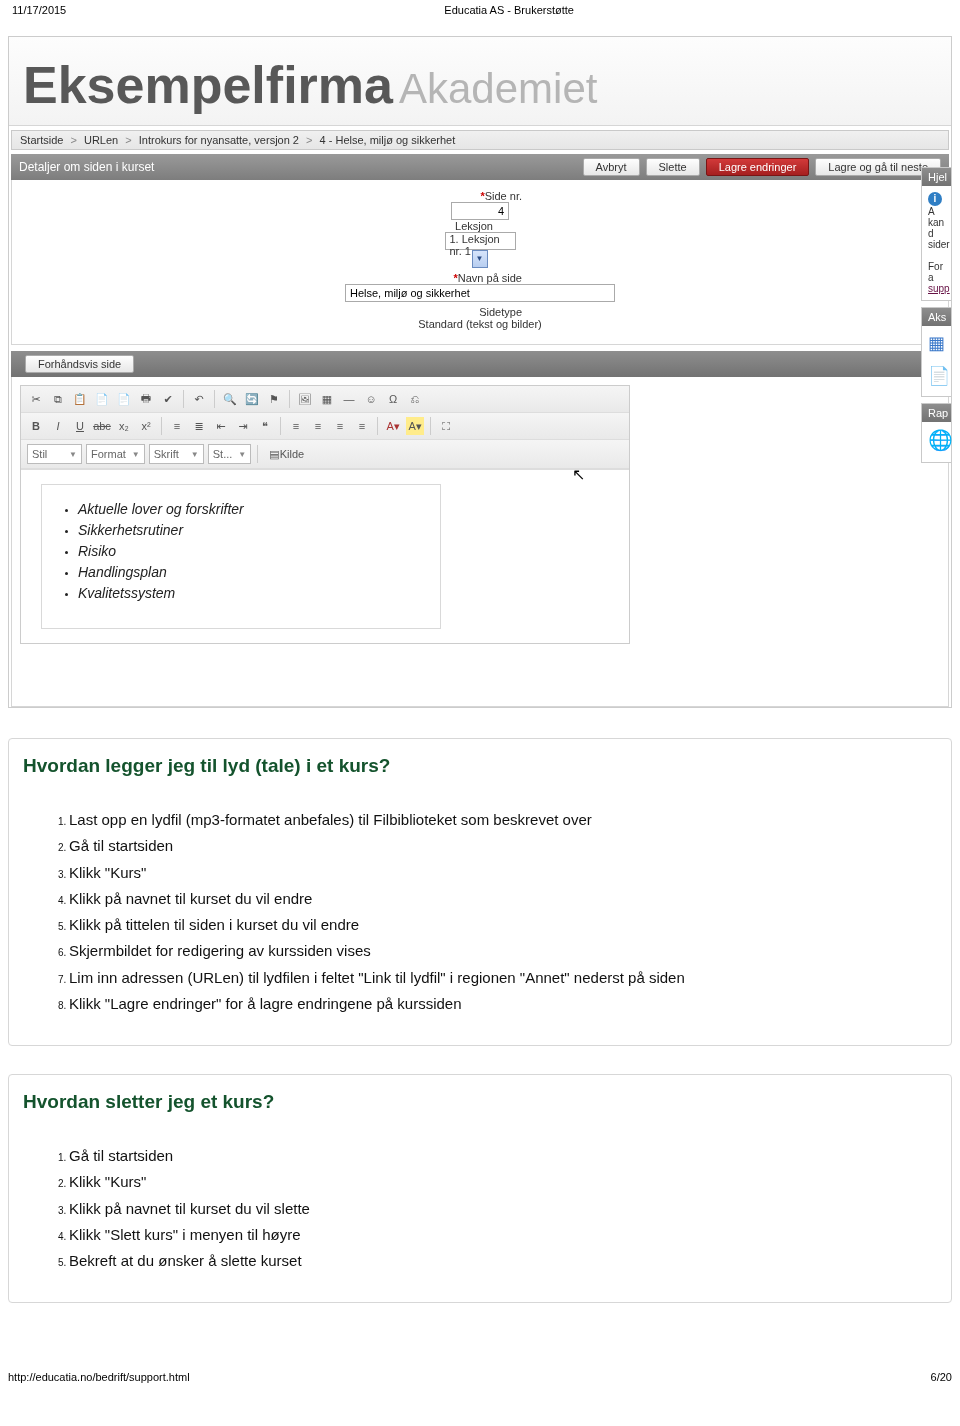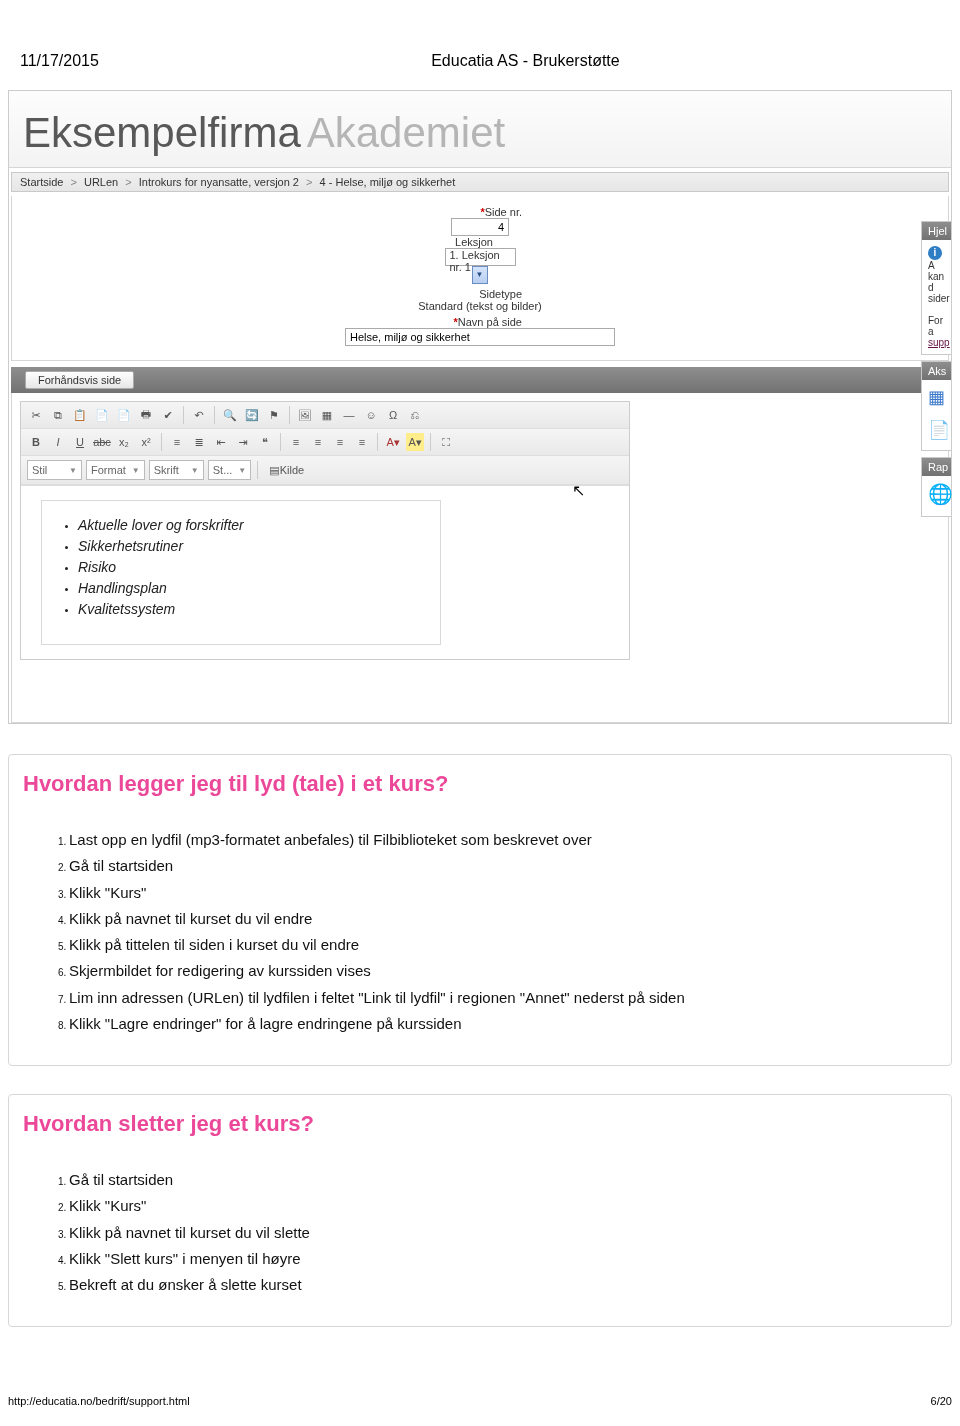--- a/index.html
+++ b/index.html
@@ -7,35 +7,34 @@
     margin: 0;
     font-family: Arial, Helvetica, sans-serif;
     font-size: 13px;
     color: #222;
     background: #fff;
     width: 960px;
   }
   .print-header {
     display: flex;
     justify-content: space-between;
-    font-size: 16px;
-    padding: 4px 8px 20px 20px;
+    font-size: 11px;
+    padding: 4px 8px 20px 12px;
     color: #000;
-    margin-top: 48px;
   }
   .screenshot-frame {
     margin: 0 8px 30px 8px;
     border: 1px solid #ccc;
   }
   .brand-bar {
     background: linear-gradient(#fdfdfd, #f3f3f3);
     padding: 18px 14px 10px 14px;
     border-bottom: 1px solid #d6d6d6;
   }
-  .brand-bar .t1 { font-size: 42px; font-weight: normal; color: #585858; }
+  .brand-bar .t1 { font-size: 52px; font-weight: bold; color: #585858; }
   .brand-bar .t2 { font-size: 42px; font-weight: 300; color: #b5b5b5; margin-left: 6px; }
   .crumbs {
     background: linear-gradient(#f0f0f0,#e6e6e6);
     border: 1px solid #c9c9c9;
     margin: 4px 2px;
     padding: 3px 8px;
     font-size: 11px;
     color: #333;
   }
   .crumbs span { color: #333; }
@@ -156,21 +155,21 @@
     font-weight:bold;margin-right:3px;
   }
   .faq-block {
     border: 1px solid #d7d7d7;
     border-radius: 4px;
     margin: 0 8px 28px 8px;
     padding: 0;
     background: #fff;
   }
   .faq-block h2 {
-    font-size: 22px; font-weight: bold; color: #ec4899;
+    font-size: 19px; font-weight: bold; color: #14532d;
     margin: 0; padding: 16px 14px;
   }
   .faq-block ol {
     margin: 14px 0 28px 40px;
     padding: 0 20px 0 20px;
     font-size: 15px; color: #111; line-height: 1.75;
   }
   .print-footer {
     display: flex; justify-content: space-between;
     font-size: 11px; padding: 40px 8px 8px 8px; color: #000;
@@ -198,37 +197,44 @@
   <div class="crumbs">
     <span>Startside</span>
     <span class="sep">&gt;</span>
     <span>URLen</span>
     <span class="sep">&gt;</span>
     <span>Introkurs for nyansatte, versjon 2</span>
     <span class="sep">&gt;</span>
     <span>4 - Helse, miljø og sikkerhet</span>
   </div>
 
+  <div class="panel-header">
+    <span class="title">Detaljer om siden i kurset</span>
+    <span class="hbtn">Avbryt</span>
+    <span class="hbtn">Slette</span>
+    <span class="hbtn primary">Lagre endringer</span>
+    <span class="hbtn">Lagre og gå til neste</span>
+  </div>
 
   <div class="form-block">
     <div class="form-row">
       <span class="form-label"><span class="req">*</span><span>Side nr.</span></span>
       <input class="form-input" style="width: 58px; text-align: right;" value="4">
       <span style="width:40px"></span>
       <span class="form-label" style="width:auto;margin-right:12px">Leksjon</span>
       <span class="form-select" style="width:71px">1. Leksjon nr. 1</span>
         <span class="sel-arrow">▼</span>
     </div>
     <div class="form-row">
+      <span class="form-label"><span class="req">*</span><span>Navn på side</span></span>
+      <input class="form-input" style="width: 270px;" value="Helse, miljø og sikkerhet">
+    </div>
+    <div class="form-row">
       <span class="form-label">Sidetype</span>
       <span>Standard (tekst og bilder)</span>
-    </div>
-    <div class="form-row">
-      <span class="form-label"><span class="req">*</span><span>Navn på side</span></span>
-      <input class="form-input" style="width: 270px;" value="Helse, miljø og sikkerhet">
     </div>
   </div>
 
   <div class="subheader">
     <span class="hbtn">Forhåndsvis side</span>
   </div>
 
   <div class="editor-wrap">
     <div class="editor-box">
 

